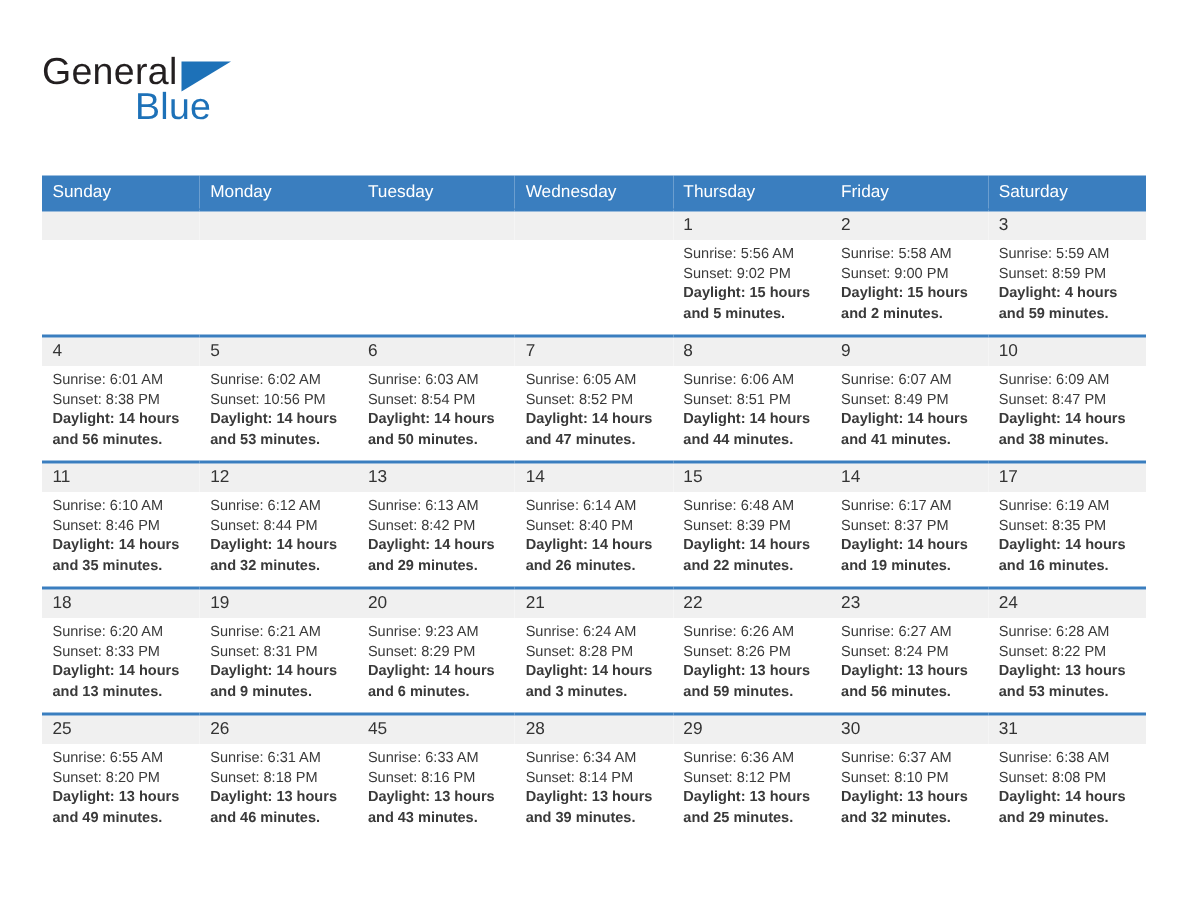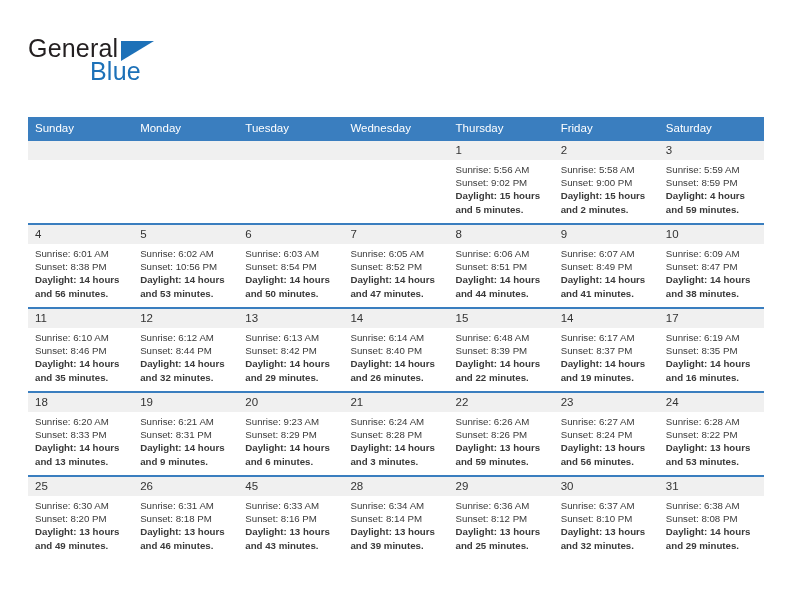--- a/index.html
+++ b/index.html
@@ -377,21 +377,21 @@
               <div>Sunrise: 6:28 AM</div>
               <div>Sunset: 8:22 PM</div>
               <div class="wrap">Daylight: 13 hours and 53 minutes.</div>
             </div>
           </td>
         </tr>
         <tr>
           <td>
             <span class="daynum">25</span>
             <div class="events">
-              <div>Sunrise: 6:30 AM</div>
+              <div>Sunrise: 6:55 AM</div>
               <div>Sunset: 8:20 PM</div>
               <div class="wrap">Daylight: 13 hours and 49 minutes.</div>
             </div>
           </td>
           <td>
             <span class="daynum">26</span>
             <div class="events">
               <div>Sunrise: 6:31 AM</div>
               <div>Sunset: 8:18 PM</div>
               <div class="wrap">Daylight: 13 hours and 46 minutes.</div>

